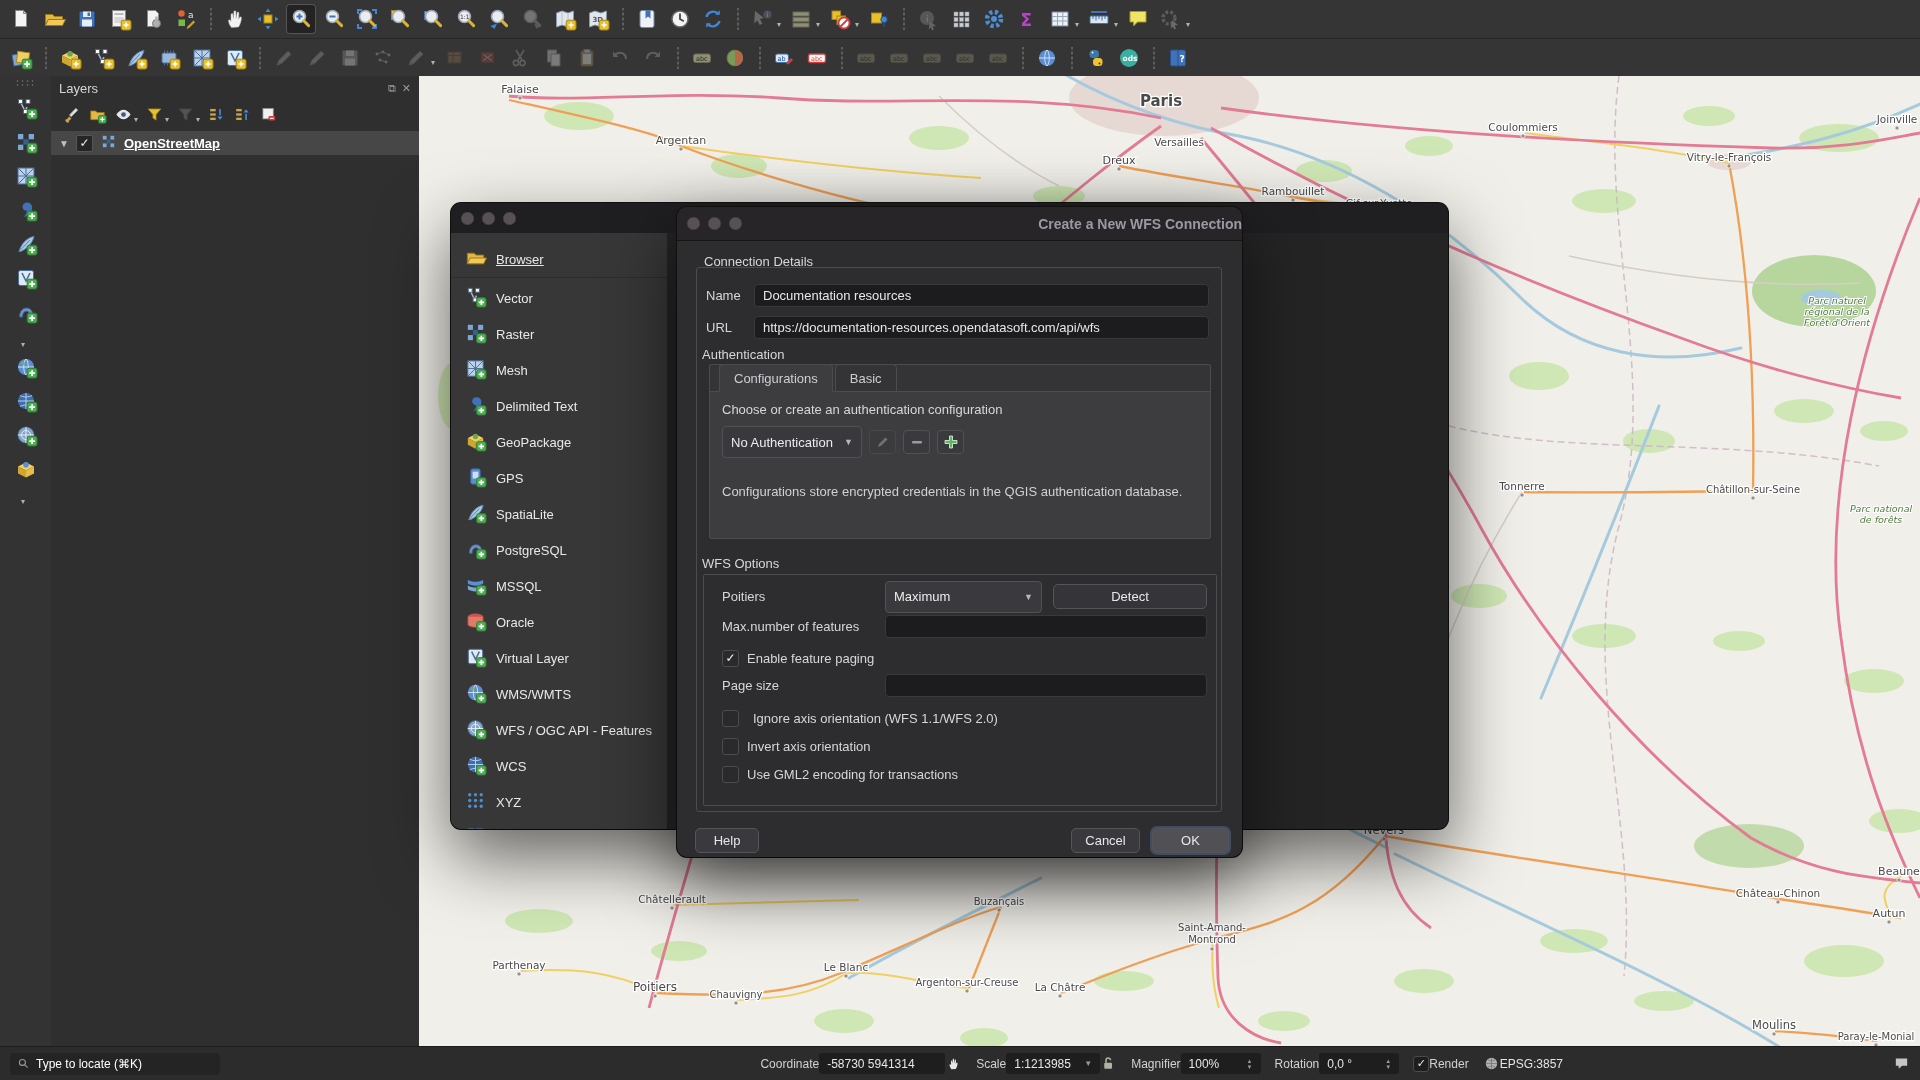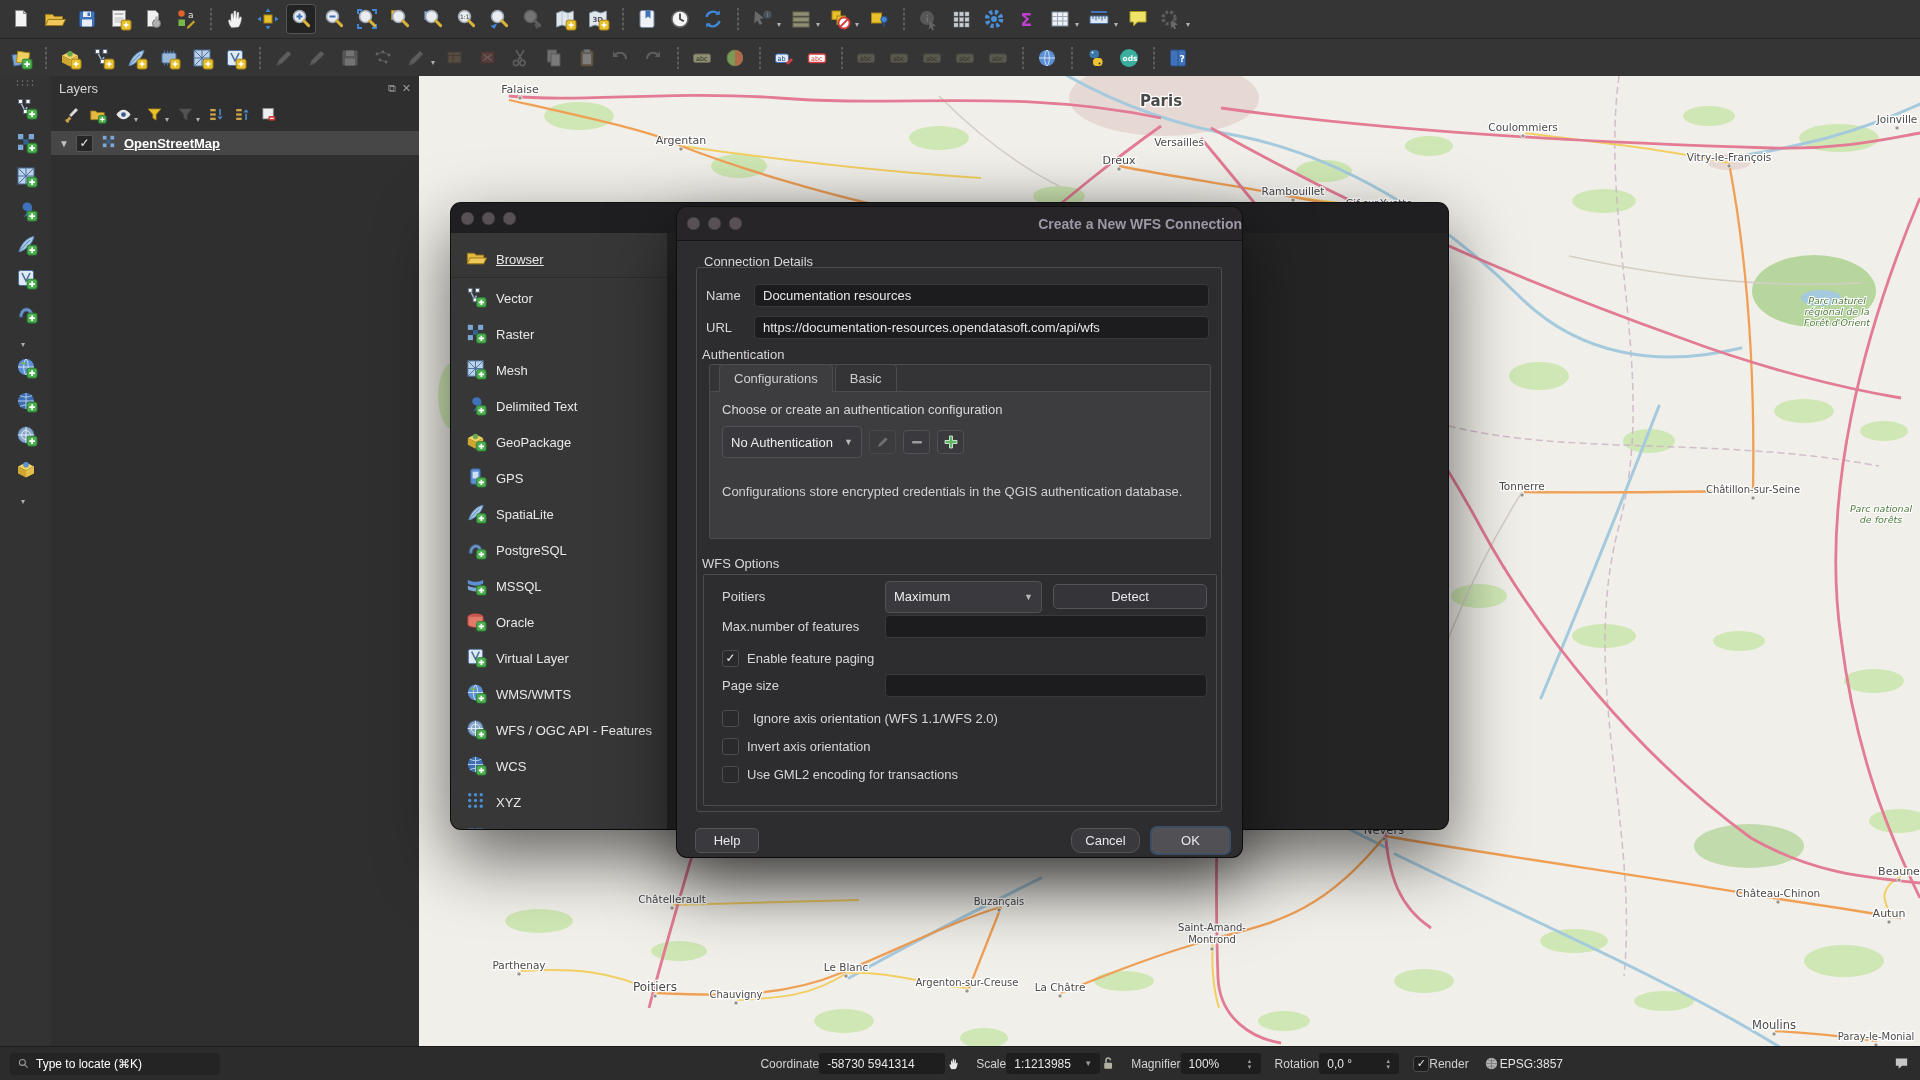--- a/index.html
+++ b/index.html
@@ -1189,21 +1189,21 @@
             </div>
             <div class="frow" style="left: 18px; top: 191px; gap: 8px;">
               <span class="chk"></span>
               <span class="dlg-label">Use GML2 encoding for transactions</span>
             </div>
           </div>
       </div>
     </div>
 
     <span class="btn" style="position:absolute;left:18px;top:621px;width:64px;">Help</span>
-    <span class="btn" style="position:absolute;left:394px;top:621px;width:69px;border-radius:10px;">Cancel</span>
+    <span class="btn" style="position:absolute;left:394px;top:621px;width:69px;">Cancel</span>
     <span class="btn default" style="position:absolute;left:475px;top:621px;width:77px;">OK</span>
   </div>
 
   <div id="statusbar">
     <div id="locate">
       <svg viewBox="0 0 24 24">
           <circle cx="10" cy="10" r="5.5" fill="none" stroke="#9a9a9a" stroke-width="2"></circle>
           <path d="M14.5 14.5l5 5" stroke="#9a9a9a" stroke-width="2"></path>
         </svg>
       <span>Type to locate (⌘K)</span>

